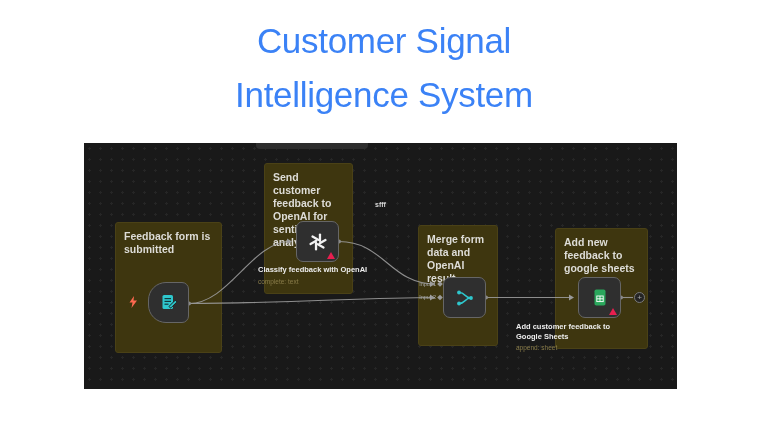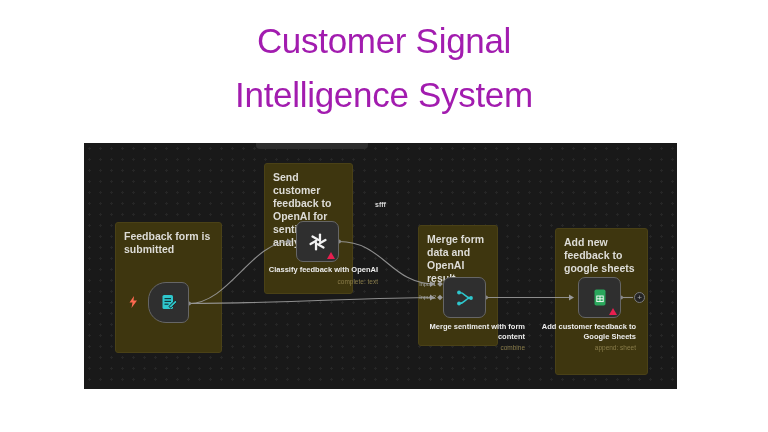--- a/index.html
+++ b/index.html
@@ -3,40 +3,40 @@
 <meta charset="utf-8">
 <style>
   * { margin:0; padding:0; box-sizing:border-box; }
   html,body { background:#fff; }
   #screen {
     position:relative; width:768px; height:432px; overflow:hidden;
     background:#ffffff; font-family:"Liberation Sans", sans-serif;
   }
   
   .title { position:absolute; top:14px; left:0; right:0; text-align:center;
-    color:#a21caf; font-size:35px; line-height:54px; font-weight:400; letter-spacing:-0.3px; }
+    color:#3b82f6; font-size:35px; line-height:54px; font-weight:400; letter-spacing:-0.3px; }
   
   .canvas {
     position:absolute; left:84px; top:143px; width:593px; height:246px;
     background-color:#191919;
     background-image:radial-gradient(circle, #262626 1px, transparent 1.3px);
     background-size:11px 11px; overflow:hidden;
   }
   .top-fragment { position:absolute; left:172px; top:-3px; width:112px; height:9px;
     background:#2d2d2d; border-radius:4px; z-index:0; }
   
   .sticky {
     position:absolute; z-index:1; background:#3e360f; border:1px solid #4a4116;
     border-radius:3px; padding:7px 8px; color:#dddcd7; font-weight:700;
     font-size:10.5px; line-height:13px; cursor:default;
   }
   .s1 { left:31px;  top:79px; width:107px; height:131px; }
   .s2 { left:180px; top:20px; width:89px;  height:131px; }
   .s3 { left:334px; top:82px; width:80px;  height:121px; }
-  .s4 { left:471px; top:85px; width:93px;  height:147px; }
+  .s4 { left:471px; top:85px; width:93px;  height:121px; }
   
   .wires { position:absolute; left:0; top:0; z-index:2; }
   .wires path { stroke:#9a9a9a; stroke-width:1.1; fill:none; opacity:0.9; }
   .wires circle { fill:#8a8a8a; }
   .wires polygon { fill:#9a9a9a; }
   .wires rect.diamond { fill:#9a9a9a; }
   
   .node {
     position:absolute; z-index:3; width:43px; height:41px;
     background:#2f2f2f; border:1.5px solid #666666; border-radius:7px;
@@ -44,21 +44,21 @@
   }
   .node-form   { left:64px;  top:139px; width:41px; border-radius:18px 7px 7px 18px; }
   .node-openai { left:212px; top:78px;  }
   .node-merge  { left:359px; top:134px; }
   .node-sheets { left:494px; top:134px; }
   .warn { position:absolute; right:3px; bottom:2px; width:0; height:0; z-index:4;
     border-left:4px solid transparent; border-right:4px solid transparent;
     border-bottom:7px solid #e81f4f; }
   .bolt { position:absolute; left:44px; top:153px; z-index:3; }
   
-  .node-label { position:absolute; z-index:4; width:120px; text-align:right;
+  .node-label { position:absolute; z-index:4; width:120px; text-align:left;
     color:#ededed; font-size:7.5px; font-weight:600; line-height:9.5px; }
   .node-label .sub { color:#8a7d4a; font-size:6.5px; font-weight:400; margin-top:2px; }
   .l1 { left:25px;  top:185px; }
   .l2 { left:174px; top:122px; }
   .l3 { left:321px; top:179px; }
   .l4 { left:432px; top:179px; }
   
   .input-label { position:absolute; z-index:4; width:24px; text-align:right;
     color:#a8a8a8; font-size:5.5px; line-height:6px; }
   .il1 { left:328px; top:138px; }
@@ -159,24 +159,20 @@
       <svg width="20" height="20" viewBox="0 0 20 20">
         <path d="M4 4.5 C11 4.5 9 10 16 10" stroke="#2ec7cd" stroke-width="1.7" fill="none"></path>
         <path d="M4 15.5 C11 15.5 9 10 16 10" stroke="#2ec7cd" stroke-width="1.7" fill="none"></path>
         <circle cx="4" cy="4.5" r="1.9" fill="#2ec7cd"></circle>
         <circle cx="4" cy="15.5" r="1.9" fill="#2ec7cd"></circle>
         <circle cx="16" cy="10" r="1.9" fill="#2ec7cd"></circle>
       </svg>
     </div>
     <div class="input-label il1">Input 1</div>
     <div class="input-label il2">Input 2</div>
-    <div class="node-label l3">
-      <div>Merge sentiment with form content</div>
-      <div class="sub">combine</div>
-    </div>
 
     <div class="node node-sheets">
       <svg width="20" height="20" viewBox="0 0 20 20">
         <rect x="4.5" y="1.5" width="11" height="16" rx="1.8" fill="#2aa75c"></rect>
         <rect x="6.8" y="8" width="6.4" height="5.6" fill="none" stroke="#ffffff" stroke-width="0.9"></rect>
         <line x1="6.8" y1="10.8" x2="13.2" y2="10.8" stroke="#ffffff" stroke-width="0.9"></line>
         <line x1="10" y1="8" x2="10" y2="13.6" stroke="#ffffff" stroke-width="0.9"></line>
       </svg>
       <span class="warn"></span>
     </div>

